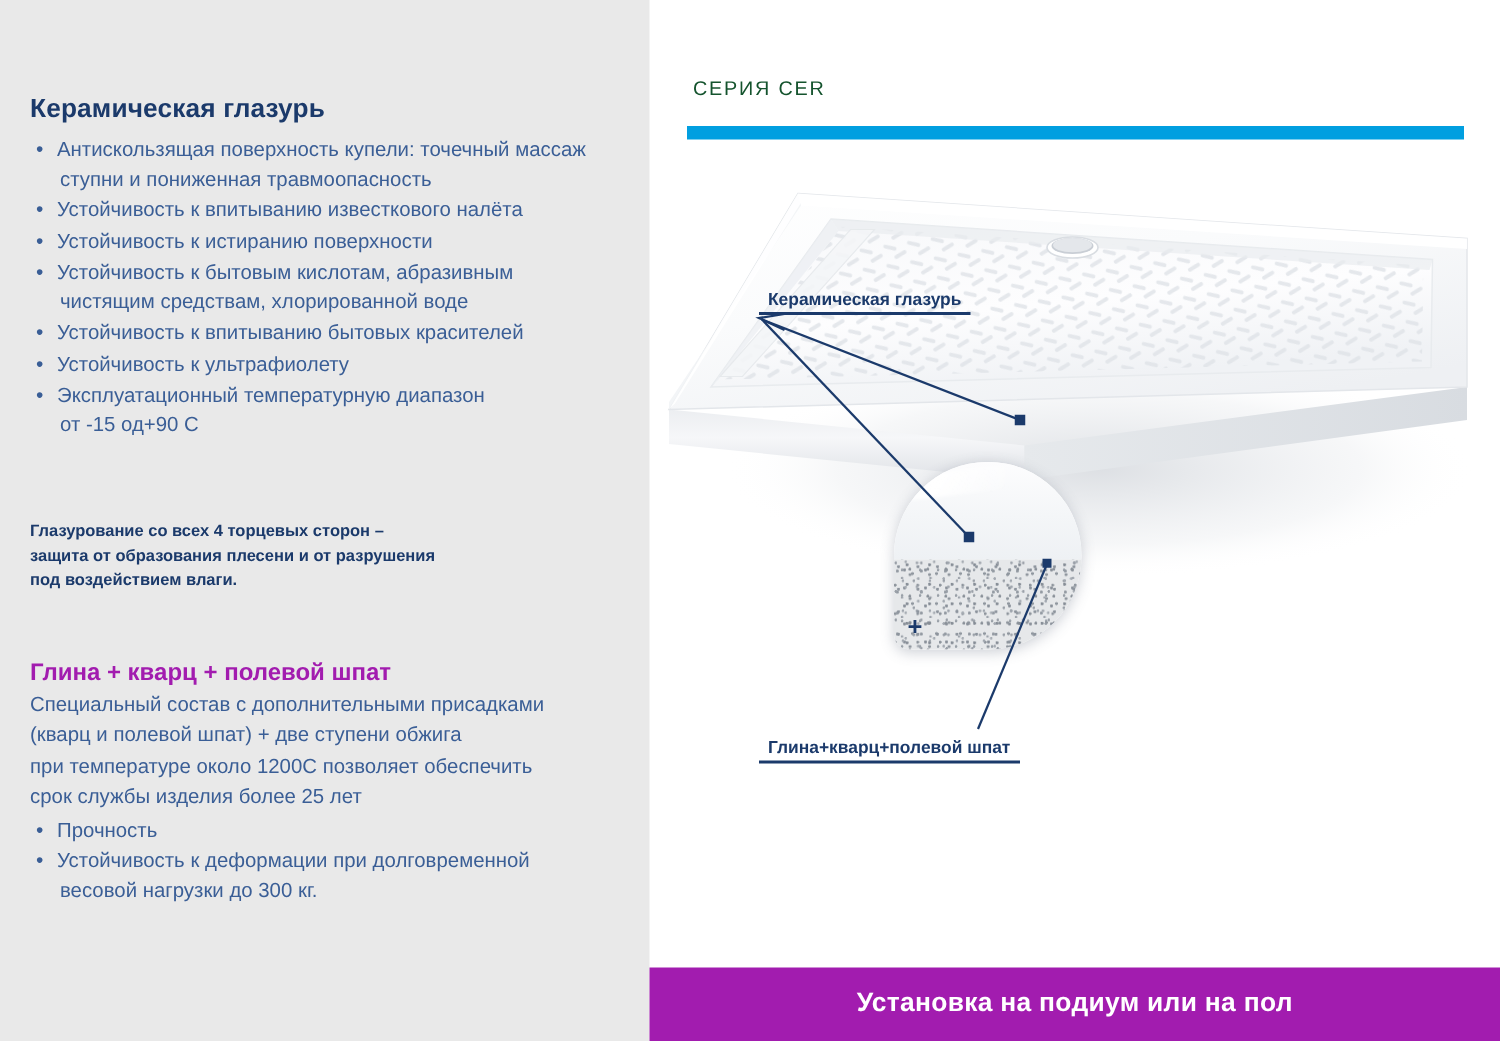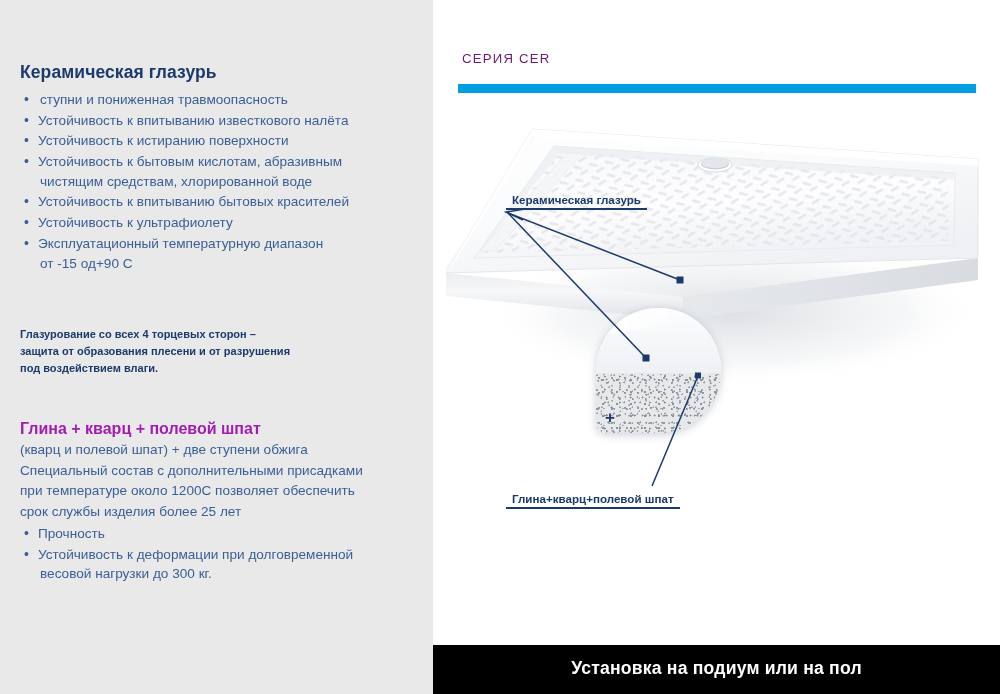--- a/index.html
+++ b/index.html
@@ -72,21 +72,21 @@
   }
   .h-title{
     position:absolute;left:28px;top:22px;
     color:#1b3a6b;
     font-size:20px;
     font-weight:bold;
     letter-spacing:.6px;
   }
   .h-sub{
     position:absolute;left:29px;top:51px;
-    color:#701a75;
+    color:#14532d;
     font-size:13.2px;
     letter-spacing:1.2px;
     text-align:center;
   }
   .h-rule{
     position:absolute;left:25px;top:84px;width:518px;height:9px;
     background:#019fe0;
   }
 
   
@@ -167,21 +167,21 @@
                     15px 19px,19px 13px,12px 17px,16px 20px;
   }
   .mag .plus{
     position:absolute;left:9px;bottom:7px;
     color:#1b3a6b;font-size:17px;font-weight:bold;line-height:1;
   }
 
   
   .footer{
     position:absolute;left:433px;top:645px;width:567px;height:49px;
-    background:#000000;
+    background:#a21caf;
   }
   .footer .ftxt{
     position:absolute;left:0;right:0;top:13px;
     text-align:center;
     color:#ffffff;
     font-size:17.6px;
     font-weight:bold;
     letter-spacing:.2px;
   }
 </style>
@@ -190,20 +190,21 @@
 
 <div class="page">
 
   <div class="left-panel">
     <div class="lp-inner">
 
       <h2 class="sec-head">Керамическая глазурь</h2>
 
       <ul class="bullets">
         <li>
+          <span>Антискользящая поверхность купели: точечный массаж</span>
           <span class="cont">ступни и пониженная травмоопасность</span>
         </li>
         <li>
           <span>Устойчивость к впитыванию известкового налёта</span>
         </li>
         <li>
           <span>Устойчивость к истиранию поверхности</span>
         </li>
         <li>
           <span>Устойчивость к бытовым кислотам, абразивным</span>
@@ -226,22 +227,22 @@
       <div>
         <p class="block-bold">Глазурование со всех 4 торцевых сторон –</p>
         <p class="block-bold">защита от образования плесени и от разрушения</p>
         <p class="block-bold">под воздействием влаги.</p>
       </div>
 
       <div class="gap-b"></div>
 
       <h2 class="sec-head2">Глина + кварц + полевой шпат</h2>
 
+      <p class="para">Специальный состав с дополнительными присадками</p>
       <p class="para">(кварц и полевой шпат) + две ступени обжига</p>
-      <p class="para">Специальный состав с дополнительными присадками</p>
       <p class="para">при температуре около 1200С позволяет обеспечить</p>
       <p class="para">срок службы изделия более 25 лет</p>
 
       <ul class="bullets" style="margin-top:2px;">
         <li>
           <span>Прочность</span>
         </li>
         <li>
           <span>Устойчивость к деформации при долговременной</span>
           <span class="cont">весовой нагрузки до 300 кг.</span>

